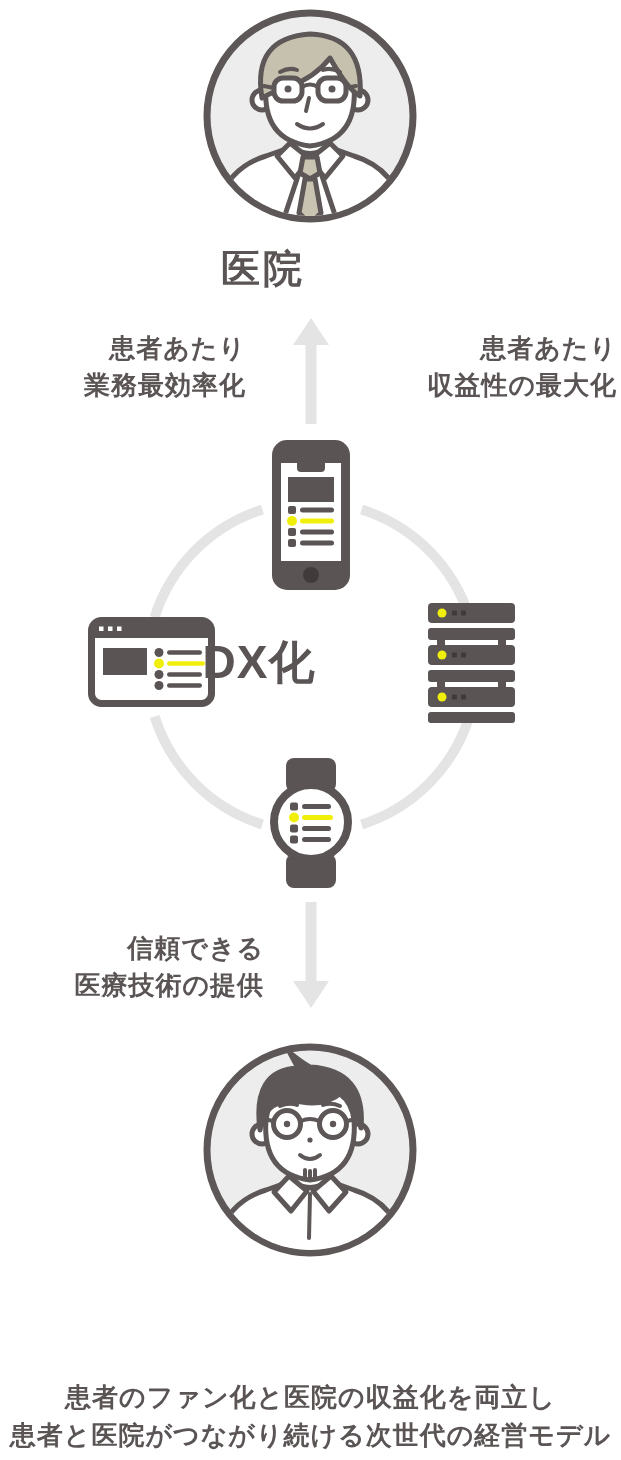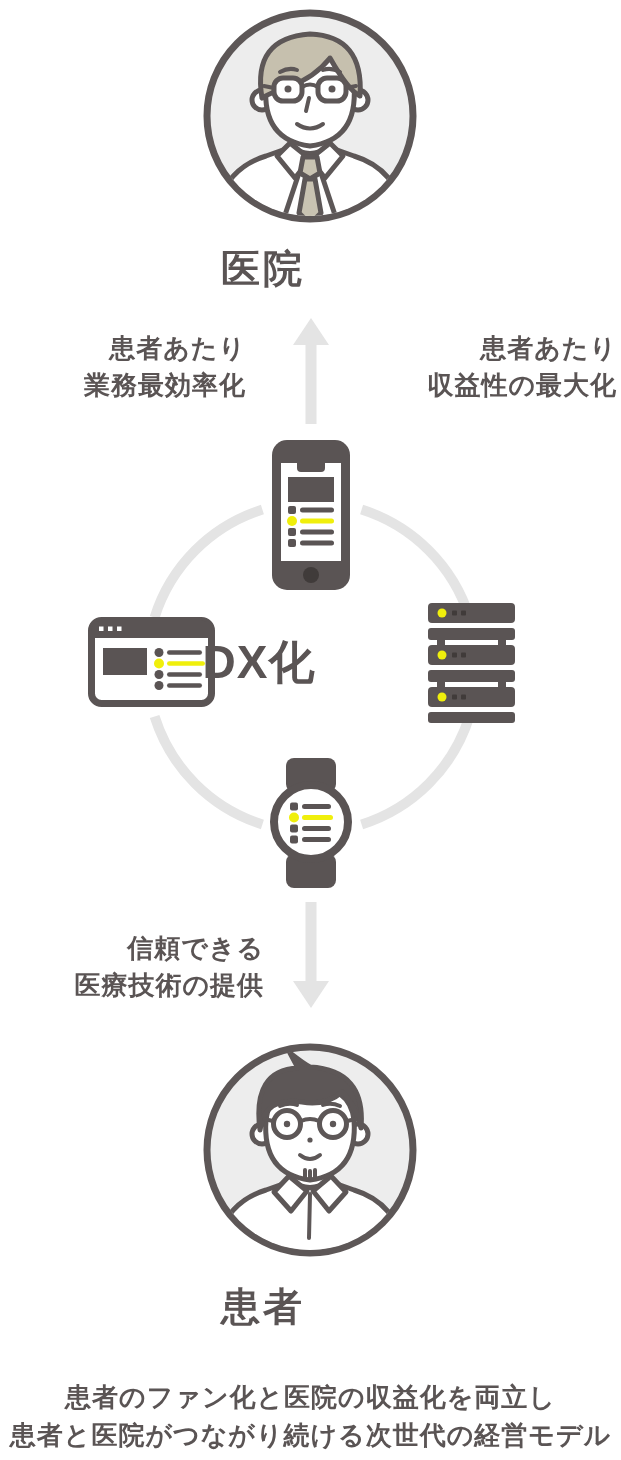--- a/index.html
+++ b/index.html
@@ -224,18 +224,17 @@
         <circle class="fl" cx="131" cy="82" r="3.2"></circle>
         <circle class="fl" cx="108" cy="98" r="2.6"></circle>
         <path class="ln thin" d="M98 113 Q 108 121 118 113"></path>
         <path class="ln thin" d="M103 128 L 103 135"></path>
         <path class="ln thin" d="M108 129 L 108 136"></path>
         <path class="ln thin" d="M113 128 L 113 135"></path>
       </g>
     </svg>
   </div>
 
-  <div class="entity-label" style="top:1284px;">患者</div>
 
   <div class="caption" style="top:1378px;">患者のファン化と医院の収益化を両立し
 患者と医院がつながり続ける次世代の経営モデル</div>
 
 </div>
 
 </body></html>

